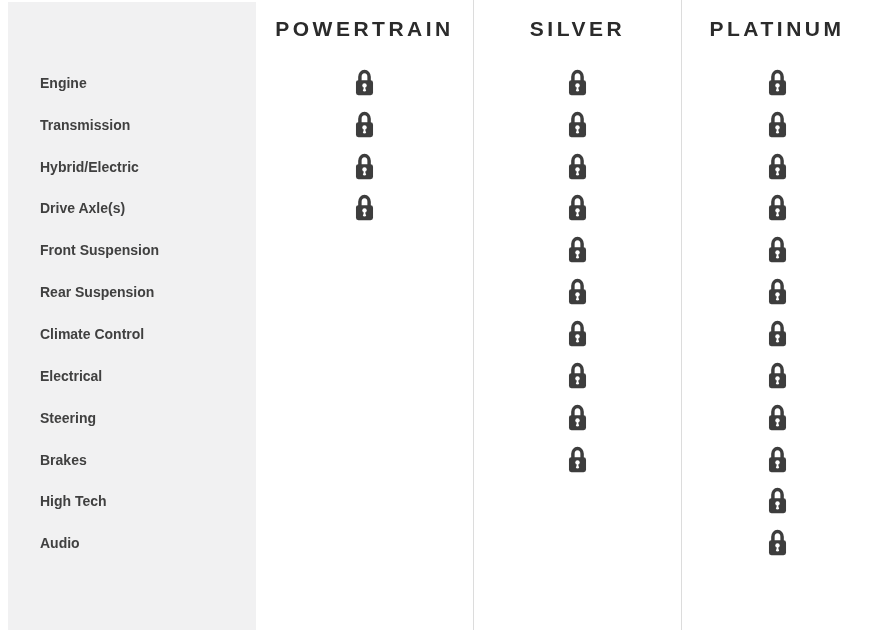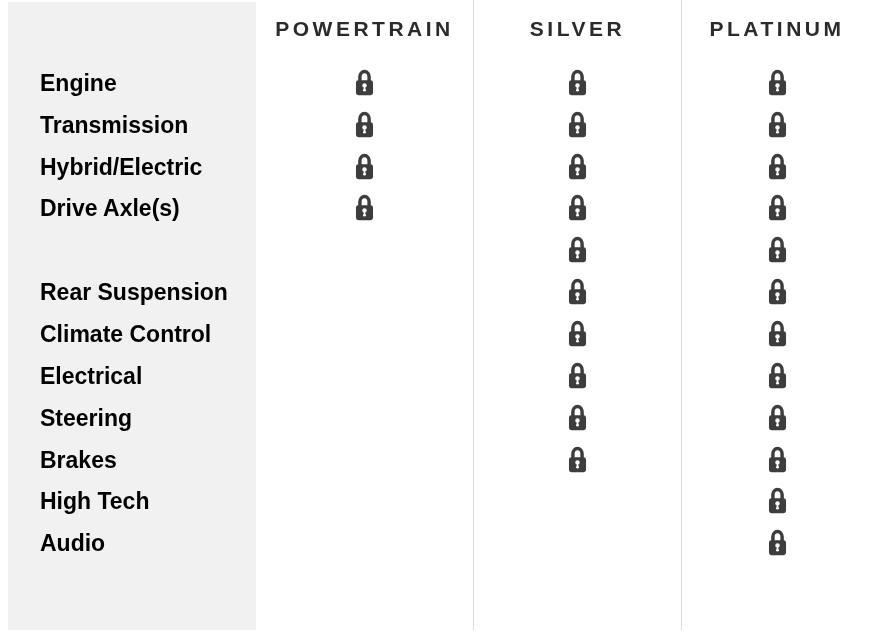--- a/index.html
+++ b/index.html
@@ -26,21 +26,21 @@
     color: #2b2b2b; white-space: nowrap;
   }
   .hcell-powertrain { left: 256px; width: 217px; }
   .hcell-silver     { left: 474px; width: 207px; }
   .hcell-platinum   { left: 682px; width: 190px; }
 
   .rows { position: absolute; left: 0; top: 62px; width: 872px; }
   .row { position: relative; height: 41.85px; }
   .feature-label {
     position: absolute; left: 40px; top: 50%; transform: translateY(-50%);
-    font-size: 23px; font-weight: 700; color: #000000; white-space: nowrap;
+    font-size: 14px; font-weight: 700; color: #404040; white-space: nowrap;
   }
   .cell {
     position: absolute; top: 0; height: 100%;
     display: flex; align-items: center; justify-content: center;
   }
   .cell-powertrain { left: 256px; width: 217px; }
   .cell-silver     { left: 474px; width: 207px; }
   .cell-platinum   { left: 682px; width: 190px; }
 
   .lock { width: 23px; height: 30px; display: block; }
@@ -140,20 +140,21 @@
         </svg>
       </div>
     <div class="cell cell-platinum">
         <svg class="lock">
           <use href="#lock-glyph"></use>
         </svg>
       </div>
   </div>
 
   <div class="row">
+    <span class="feature-label">Front Suspension</span>
     <div class="cell cell-powertrain">
         <svg class="lock hidden-lock">
           <use href="#lock-glyph"></use>
         </svg>
       </div>
     <div class="cell cell-silver">
         <svg class="lock">
           <use href="#lock-glyph"></use>
         </svg>
       </div>

